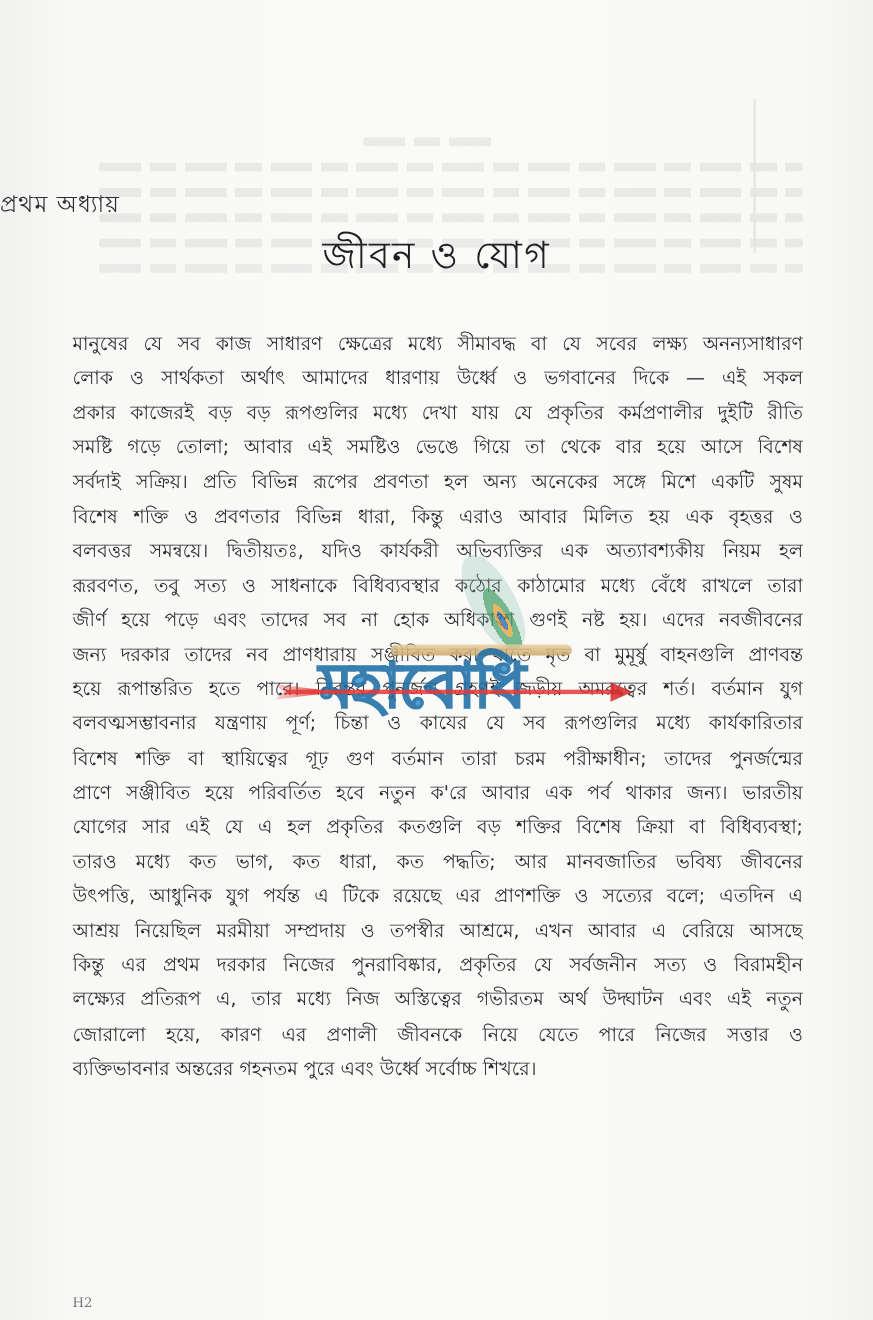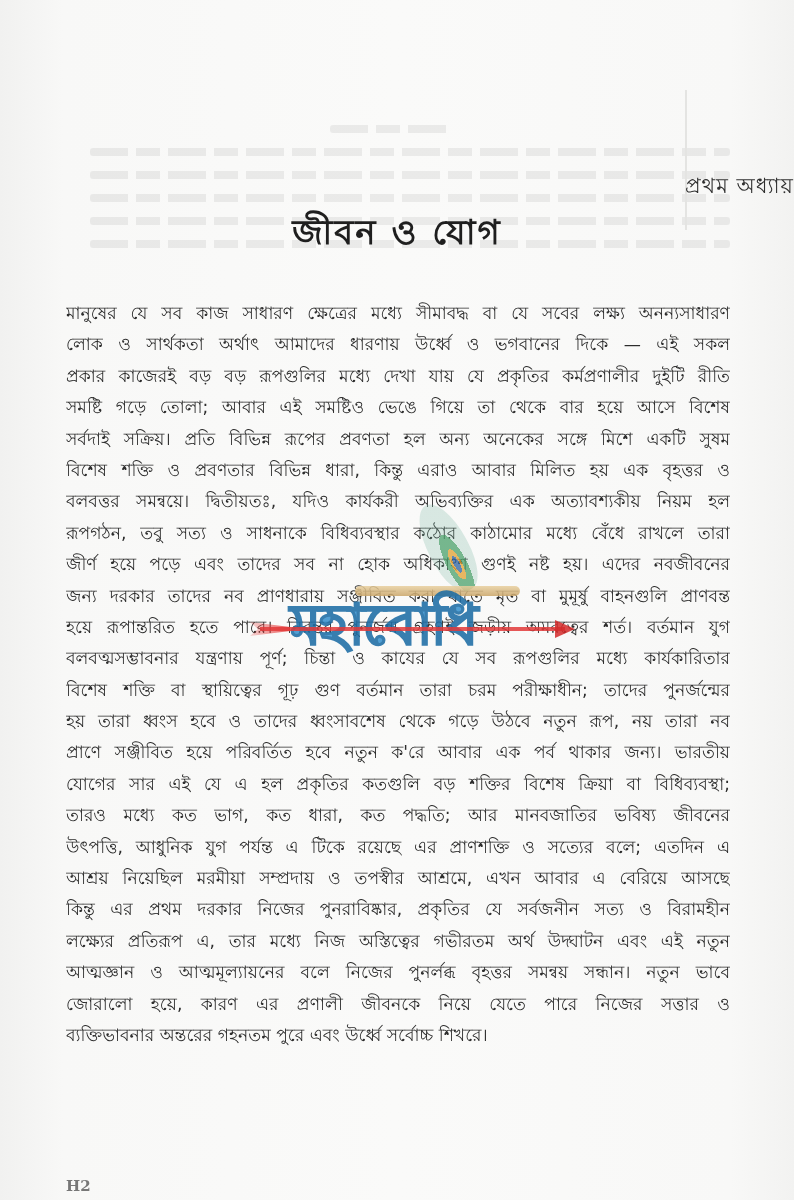--- a/index.html
+++ b/index.html
@@ -41,32 +41,32 @@
     .bleed-edge {
       position: absolute;
       left: 685px; top: 90px;
       width: 2px; height: 140px;
       background: #e4e4e2;
     }
     .chapter-label {
       position: absolute;
       left: 0; top: 170px;
       width: 794px;
-      text-align: right;
+      text-align: left;
       font-size: 21px;
       letter-spacing: 1px;
       color: #2f2f2f;
     }
     .chapter-title {
       position: absolute;
       left: 0; top: 206px;
       width: 794px;
       text-align: center;
       font-size: 34px;
-      font-weight: bold;
+      font-weight: normal;
       color: #1f1f1f;
       letter-spacing: 2px;
     }
     .body-text {
       position: absolute;
       left: 66px; top: 298px;
       width: 664px;
       font-size: 17.2px;
       line-height: 31.4px;
       color: #2c2c2c;
@@ -139,22 +139,22 @@
       width: 40px; height: 95px;
       border-radius: 50% 50% 45% 45%;
       background: radial-gradient(ellipse at 50% 70%, #2a60a0 0 10%, #e0a030 10% 18%, #4aa06a 18% 35%, rgba(120,180,160,0.35) 35% 100%);
       transform: rotate(-28deg);
       opacity: 0.75;
     }
     .page-number {
       position: absolute;
       left: 66px; top: 1177px;
       font-family: "DejaVu Serif", "Liberation Serif", serif;
-      font-weight: bold;
-      font-size: 15px;
+      font-weight: normal;
+      font-size: 12px;
       color: #777;
     }
   </style>
 </head>
 <body>
 
 <div class="page">
 
   <div class="bleed">
     <div class="bl-line bl-short"></div>
@@ -170,35 +170,33 @@
   <div class="chapter-title">জীবন ও যোগ</div>
 
   <div class="body-text">
     <span class="line">মানুষের যে সব কাজ সাধারণ ক্ষেত্রের মধ্যে সীমাবদ্ধ বা যে সবের লক্ষ্য অনন্যসাধারণ</span>
     <span class="line">লোক ও সার্থকতা অর্থাৎ আমাদের ধারণায় উর্ধ্বে ও ভগবানের দিকে — এই সকল</span>
     <span class="line">প্রকার কাজেরই বড় বড় রূপগুলির মধ্যে দেখা যায় যে প্রকৃতির কর্মপ্রণালীর দুইটি রীতি</span>
     <span class="line">সমষ্টি গড়ে তোলা; আবার এই সমষ্টিও ভেঙে গিয়ে তা থেকে বার হয়ে আসে বিশেষ</span>
     <span class="line">সর্বদাই সক্রিয়। প্রতি বিভিন্ন রূপের প্রবণতা হল অন্য অনেকের সঙ্গে মিশে একটি সুষম</span>
     <span class="line">বিশেষ শক্তি ও প্রবণতার বিভিন্ন ধারা, কিন্তু এরাও আবার মিলিত হয় এক বৃহত্তর ও</span>
     <span class="line">বলবত্তর সমন্বয়ে। দ্বিতীয়তঃ, যদিও কার্যকরী অভিব্যক্তির এক অত্যাবশ্যকীয় নিয়ম হল</span>
-    <span class="line">রূপগঠন, তবু সত্য ও সাধনাকে বিধিব্যবস্থার কঠোর কাঠামোর মধ্যে বেঁধে রাখলে তারা</span>
+    <span class="line">রূরবণত, তবু সত্য ও সাধনাকে বিধিব্যবস্থার কঠোর কাঠামোর মধ্যে বেঁধে রাখলে তারা</span>
     <span class="line">জীর্ণ হয়ে পড়ে এবং তাদের সব না হোক অধিকাংশ গুণই নষ্ট হয়। এদের নবজীবনের</span>
     <span class="line">জন্য দরকার তাদের নব প্রাণধারায় সঞ্জীবিত করা যাতে মৃত বা মুমূর্ষু বাহনগুলি প্রাণবন্ত</span>
     <span class="line">হয়ে রূপান্তরিত হতে পারে। নিরন্তর পুনর্জন্ম গ্রহণই জড়ীয় অমরত্বের শর্ত। বর্তমান যুগ</span>
     <span class="line">বলবত্মসম্ভাবনার যন্ত্রণায় পূর্ণ; চিন্তা ও কাযের যে সব রূপগুলির মধ্যে কার্যকারিতার</span>
     <span class="line">বিশেষ শক্তি বা স্থায়িত্বের গূঢ় গুণ বর্তমান তারা চরম পরীক্ষাধীন; তাদের পুনর্জন্মের</span>
-    <span class="line">হয় তারা ধ্বংস হবে ও তাদের ধ্বংসাবশেষ থেকে গড়ে উঠবে নতুন রূপ, নয় তারা নব</span>
     <span class="line">প্রাণে সঞ্জীবিত হয়ে পরিবর্তিত হবে নতুন ক'রে আবার এক পর্ব থাকার জন্য। ভারতীয়</span>
     <span class="line">যোগের সার এই যে এ হল প্রকৃতির কতগুলি বড় শক্তির বিশেষ ক্রিয়া বা বিধিব্যবস্থা;</span>
     <span class="line">তারও মধ্যে কত ভাগ, কত ধারা, কত পদ্ধতি; আর মানবজাতির ভবিষ্য জীবনের</span>
     <span class="line">উৎপত্তি, আধুনিক যুগ পর্যন্ত এ টিকে রয়েছে এর প্রাণশক্তি ও সত্যের বলে; এতদিন এ</span>
     <span class="line">আশ্রয় নিয়েছিল মরমীয়া সম্প্রদায় ও তপস্বীর আশ্রমে, এখন আবার এ বেরিয়ে আসছে</span>
     <span class="line">কিন্তু এর প্রথম দরকার নিজের পুনরাবিষ্কার, প্রকৃতির যে সর্বজনীন সত্য ও বিরামহীন</span>
     <span class="line">লক্ষ্যের প্রতিরূপ এ, তার মধ্যে নিজ অস্তিত্বের গভীরতম অর্থ উদ্ঘাটন এবং এই নতুন</span>
-    <span class="line">আত্মজ্ঞান ও আত্মমূল্যায়নের বলে নিজের পুনর্লব্ধ বৃহত্তর সমন্বয় সন্ধান। নতুন ভাবে</span>
     <span class="line">জোরালো হয়ে, কারণ এর প্রণালী জীবনকে নিয়ে যেতে পারে নিজের সত্তার ও</span>
     <span class="line last">ব্যক্তিভাবনার অন্তরের গহনতম পুরে এবং উর্ধ্বে সর্বোচ্চ শিখরে।</span>
   </div>
 
   <div class="watermark">
     <div class="wm-feather"></div>
     <div class="wm-flute"></div>
     <div class="wm-text">মহাবোধি</div>
     <div class="wm-arrow-tail"></div>
     <div class="wm-arrow"></div>

